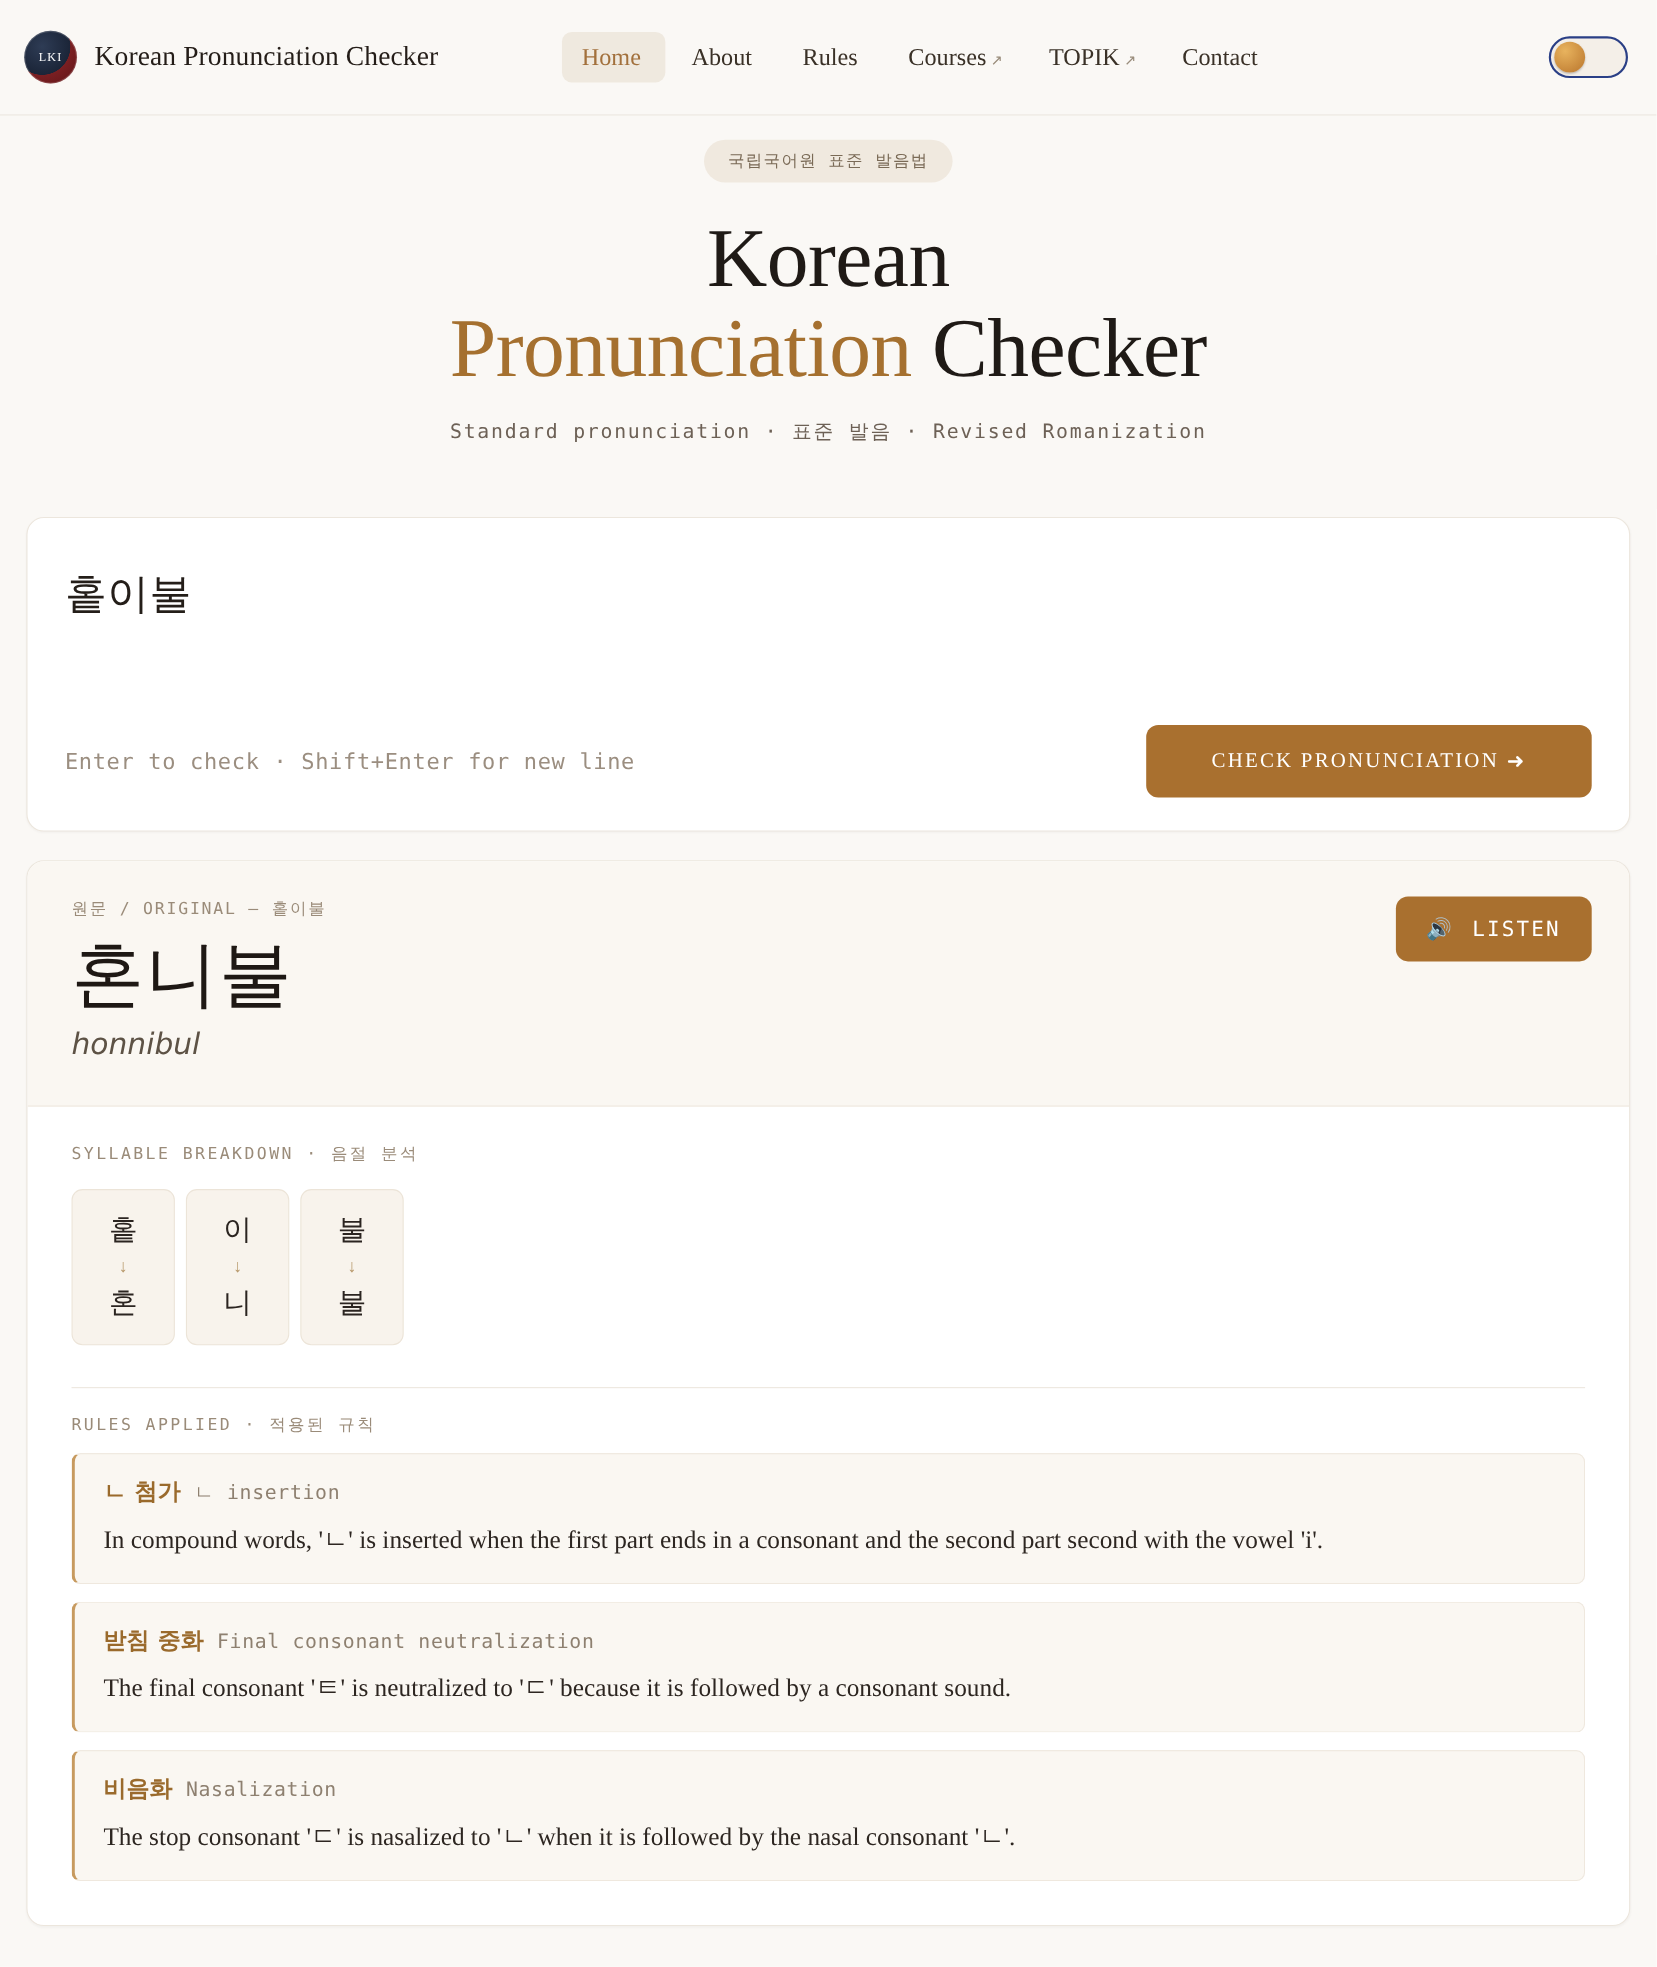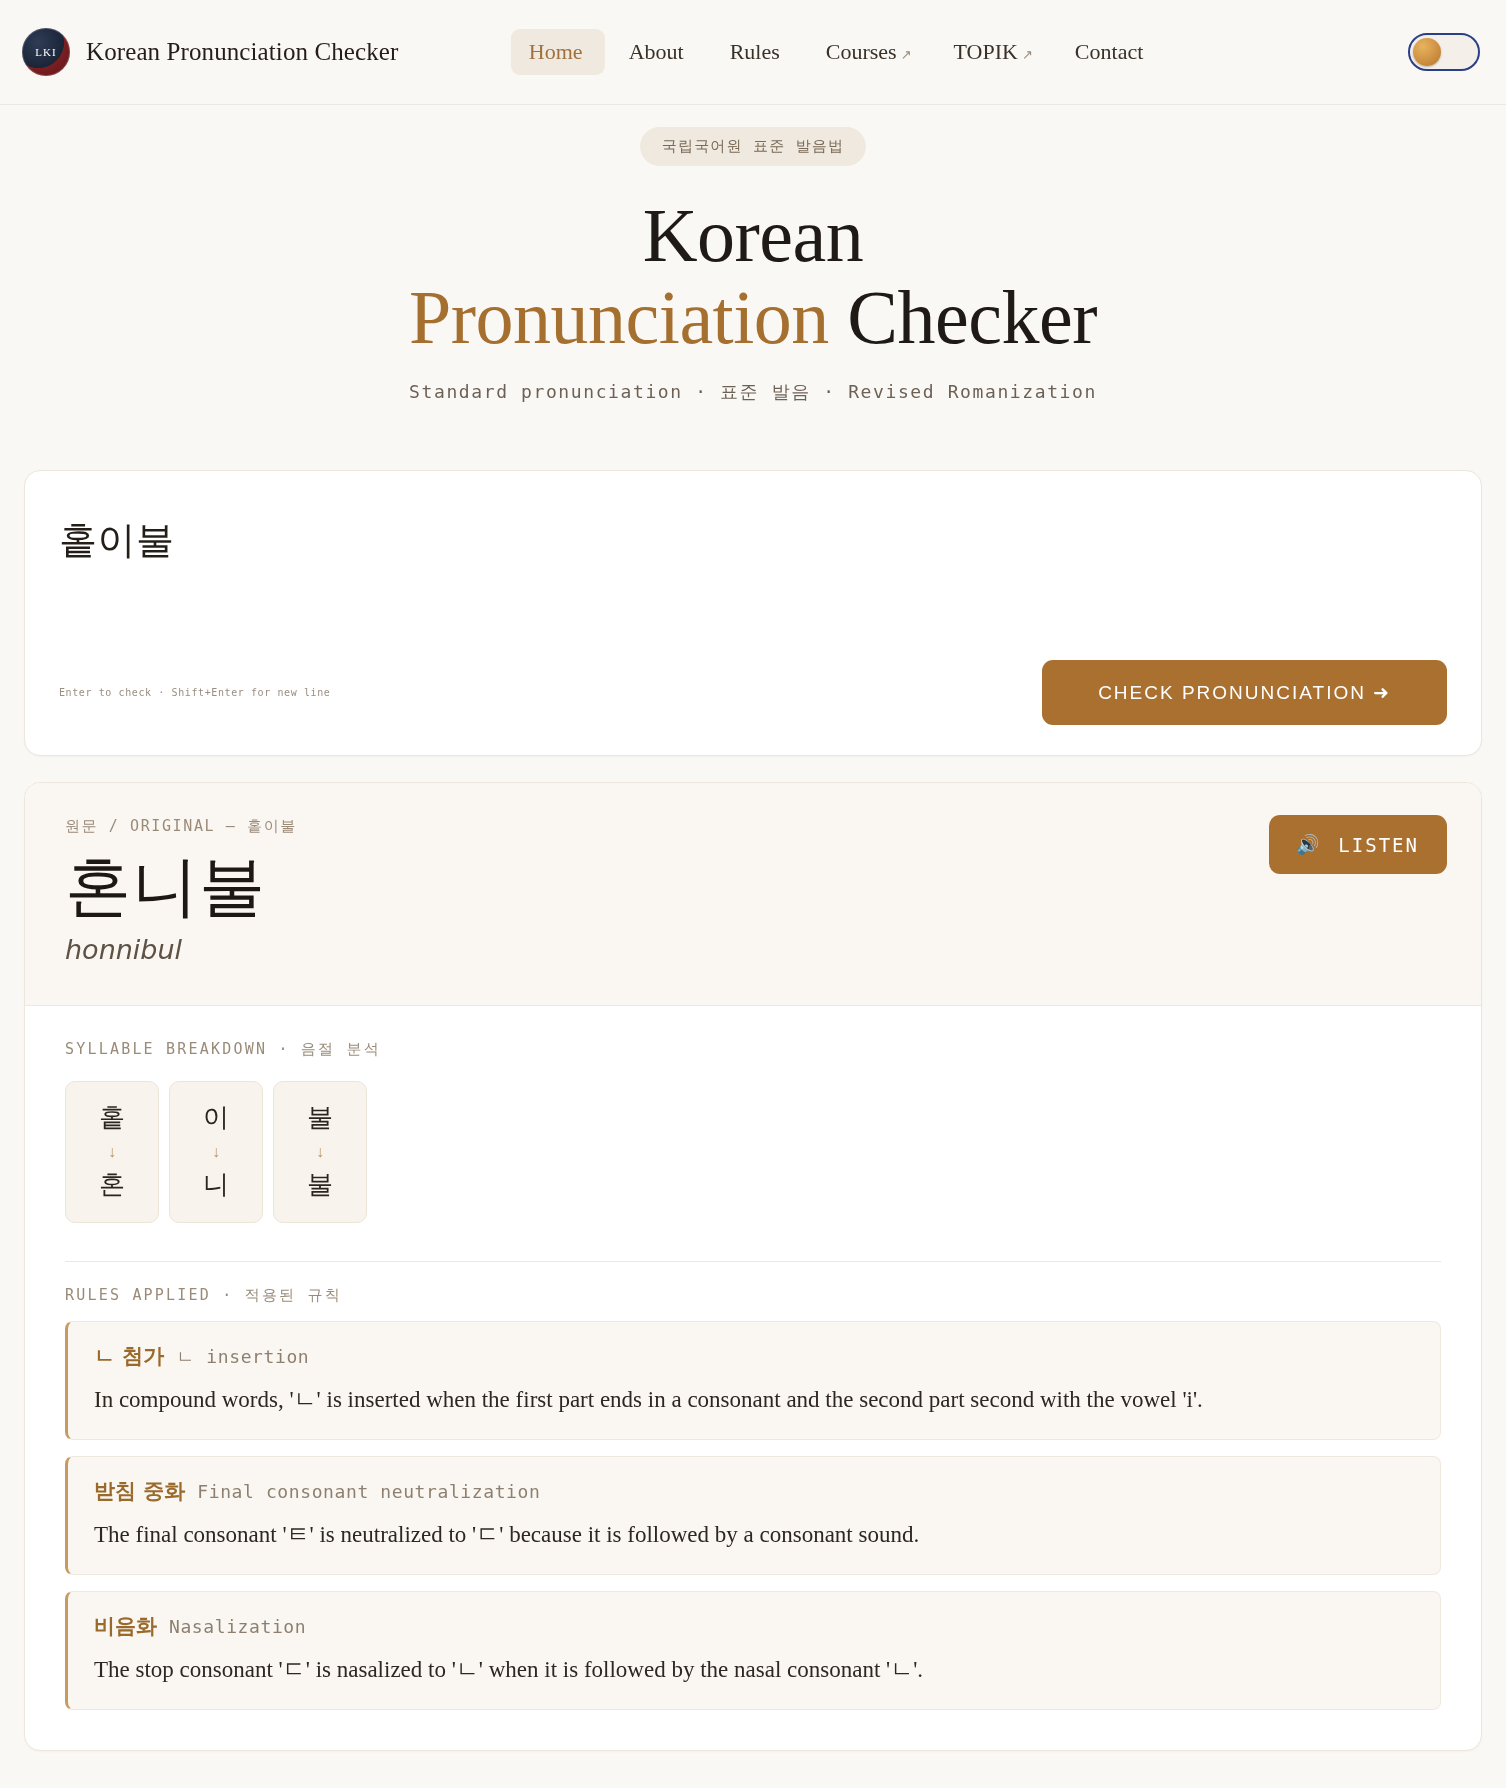--- a/index.html
+++ b/index.html
@@ -131,31 +131,31 @@
     min-height: 120px;
   }
   .input-foot {
     margin-top: auto;
     display: flex;
     align-items: center;
     justify-content: space-between;
   }
   .hint {
     font-family: "DejaVu Sans Mono", monospace;
-    font-size: 10px;
+    font-size: 20px;
     color: #9b8e80;
     letter-spacing: 0.6px;
   }
   .check-btn {
     background: #a9702f;
     color: #fff;
     border: none;
     border-radius: 11px;
     padding: 21px 34px;
-    font-family: Liberation Sans, sans-serif;
+    font-family: Liberation Serif, serif;
     font-size: 19px;
     letter-spacing: 2px;
     min-width: 405px;
     display: flex; align-items: center; justify-content: center; gap: 7px;
     cursor: pointer;
   }
 
   
   .result-card {
     margin-top: 26px;

